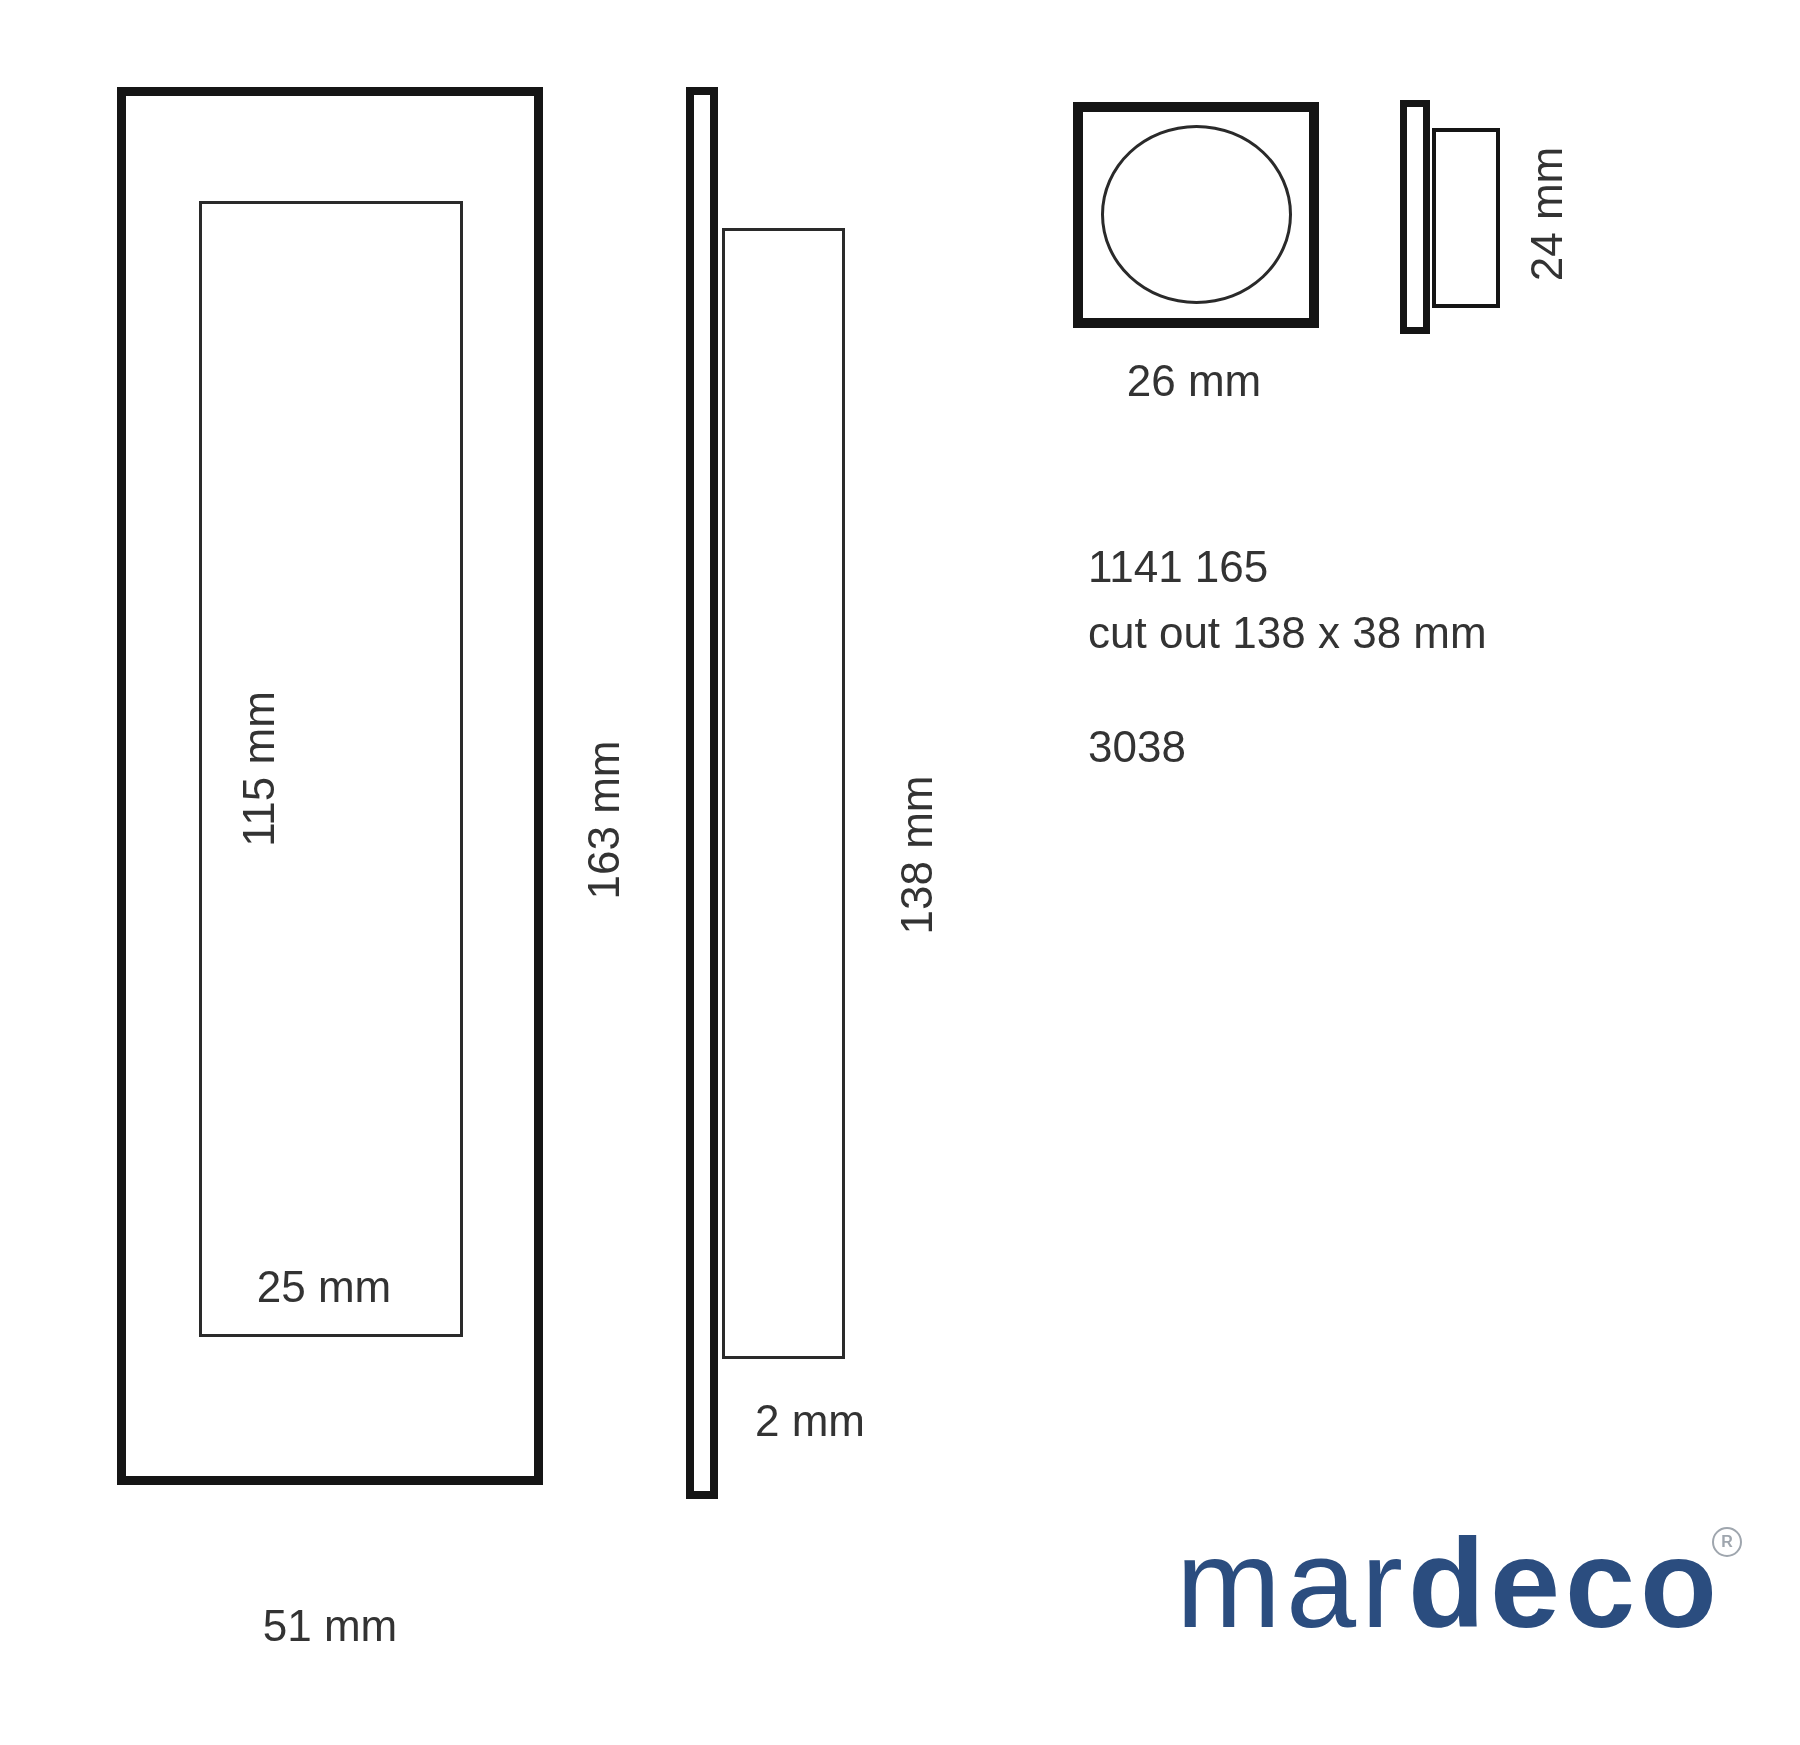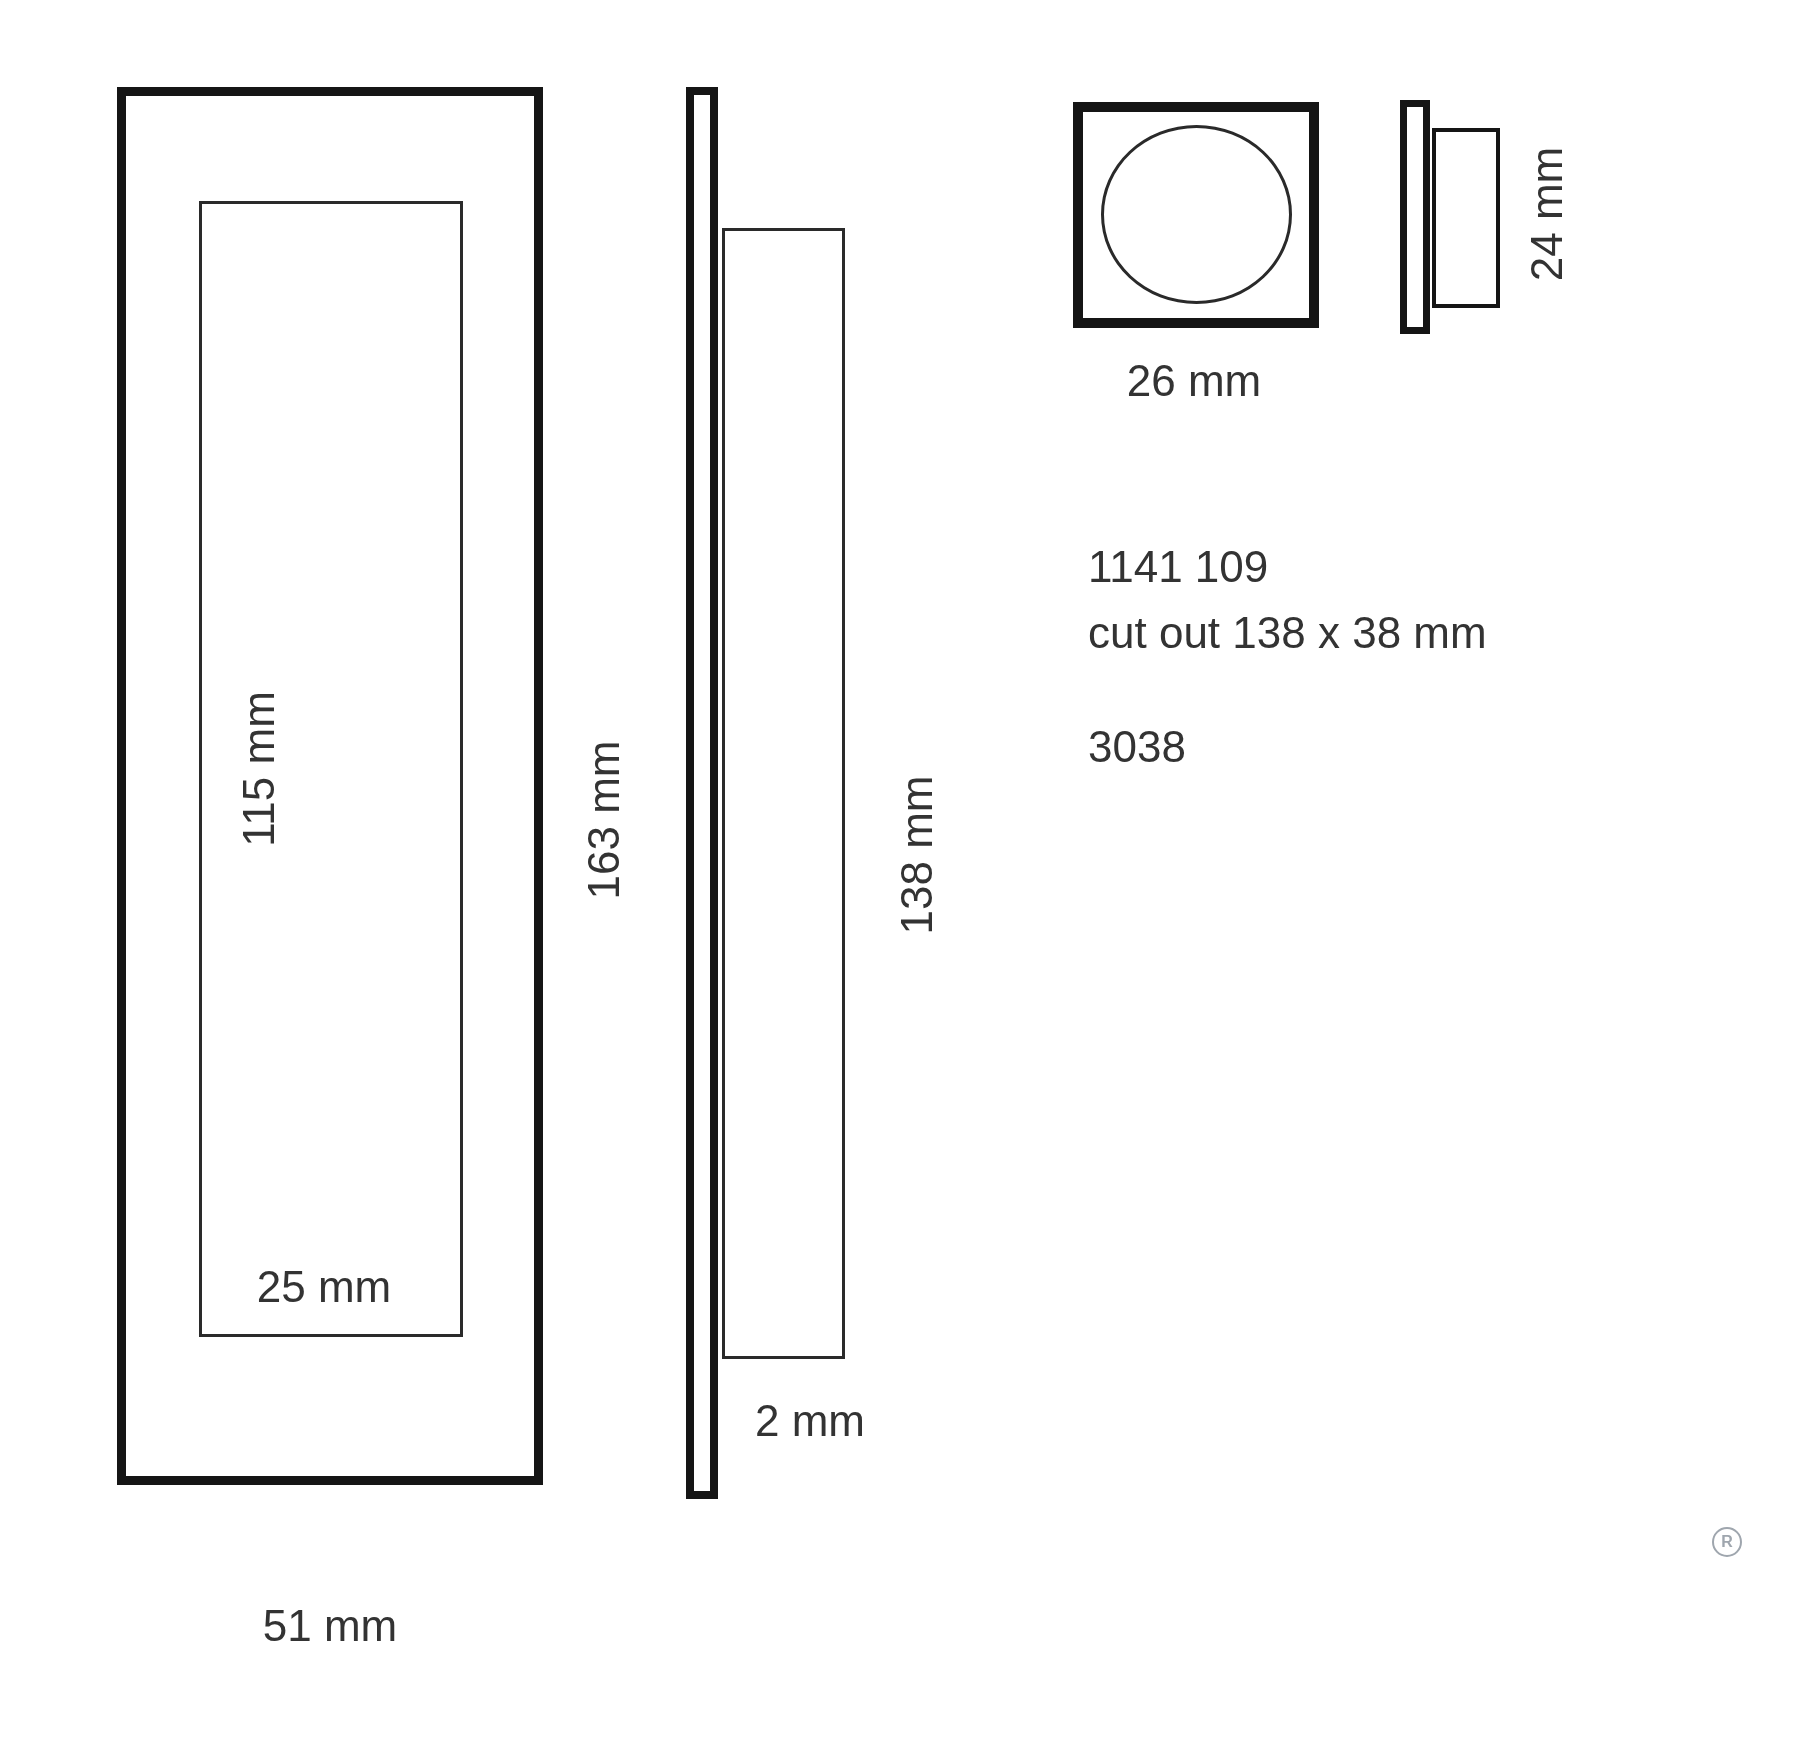--- a/index.html
+++ b/index.html
@@ -75,23 +75,26 @@
 
   <div class="shape round-square"></div>
   <div class="shape round-circle"></div>
   <div class="shape round-bar"></div>
   <div class="shape round-bowl"></div>
   <div class="dim lbl-26">26 mm</div>
   <div class="dim vert lbl-24">24 mm</div>
 
   <div class="product-block">
     <p>
-      <span>1141 109</span><br>
+      <span>1141 165</span><br>
       <span>cut out 138 x 38 mm</span>
     </p>
     <p>
       <span>3038</span><br>
     </p>
   </div>
 
+  <div class="logo">
+    <span class="light">mar</span><span class="bold">deco</span>
+  </div>
   <div class="registered">R</div>
 
 </div>
 
 </body></html>

